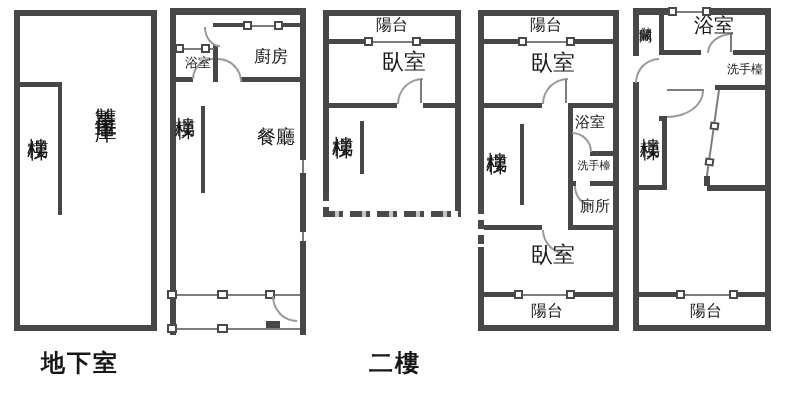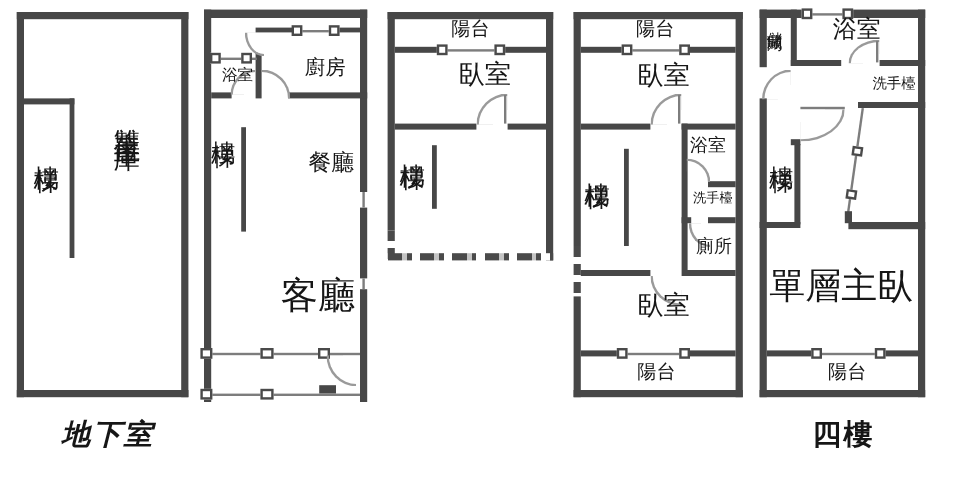--- a/index.html
+++ b/index.html
@@ -64,21 +64,20 @@
   <div class="win" style="left:265px;top:290px;width:10px;height:9px;"></div>
   <div class="arc blc" style="left:272px;top:296px;width:25px;height:26px;"></div>
   <div class="w" style="left:266px;top:321px;width:14px;height:7px;"></div>
   <div class="tl" style="left:176px;top:328px;width:124px;height:2px;"></div>
   <div class="win" style="left:167px;top:324px;width:10px;height:9px;"></div>
   <div class="win" style="left:217px;top:324px;width:11px;height:9px;"></div>
   <div class="lbl" style="left:181px;top:56px;width:34px;font-size:13px;">浴室</div>
   <div class="lbl" style="left:249px;top:48px;width:44px;font-size:17px;">廚房</div>
   <div class="lbl vlbl" style="left:174px;top:101px;font-size:20px;">樓梯</div>
   <div class="lbl" style="left:249px;top:127px;width:46px;font-size:19px;text-align:right;">餐廳</div>
-  <div class="lbl" style="left:231px;top:230px;width:68px;font-size:31px;">客廳</div>
 
   <div class="w" style="left:323px;top:10px;width:138px;height:6px;"></div>
   <div class="w" style="left:323px;top:10px;width:6px;height:182px;"></div>
   <div class="dash-v" style="position:absolute;left:323px;top:192px;width:6px;height:25px;"></div>
   <div class="w" style="left:455px;top:10px;width:6px;height:207px;"></div>
   <div class="dash-h" style="position:absolute;left:323px;top:211px;width:138px;height:6px;"></div>
   <div class="w" style="left:329px;top:39px;width:39px;height:5px;"></div>
   <div class="w" style="left:417px;top:39px;width:38px;height:5px;"></div>
   <div class="tl" style="left:368px;top:41px;width:49px;height:2px;"></div>
   <div class="win" style="left:364px;top:37px;width:9px;height:9px;"></div>
@@ -159,19 +158,18 @@
   <div class="w" style="left:707px;top:185px;width:64px;height:6px;"></div>
   <div class="w" style="left:639px;top:292px;width:41px;height:5px;"></div>
   <div class="w" style="left:733px;top:292px;width:32px;height:5px;"></div>
   <div class="tl" style="left:680px;top:294px;width:53px;height:2px;"></div>
   <div class="win" style="left:676px;top:290px;width:9px;height:9px;"></div>
   <div class="win" style="left:729px;top:290px;width:9px;height:9px;"></div>
   <div class="lbl vlbl" style="left:638px;top:16px;font-size:13px;letter-spacing:2px;">儲藏間</div>
   <div class="lbl" style="left:686px;top:15px;width:56px;font-size:20px;">浴室</div>
   <div class="lbl" style="left:726px;top:63px;width:38px;font-size:12px;">洗手檯</div>
   <div class="lbl vlbl" style="left:639px;top:122px;font-size:20px;">樓梯</div>
-  <div class="lbl" style="left:638px;top:223px;width:126px;font-size:30px;">單層主臥</div>
   <div class="lbl" style="left:684px;top:302px;width:44px;font-size:16px;">陽台</div>
 
-  <div class="lbl cap" style="left:50px;top:350px;width:80px;font-style:italic;">地下室</div>
-  <div class="lbl cap" style="left:674px;top:350px;width:58px;">四樓</div>
+  <div class="lbl cap" style="left:40px;top:350px;width:80px;">地下室</div>
+  <div class="lbl cap" style="left:366px;top:350px;width:58px;">二樓</div>
 
 </div>
 
 </body></html>

